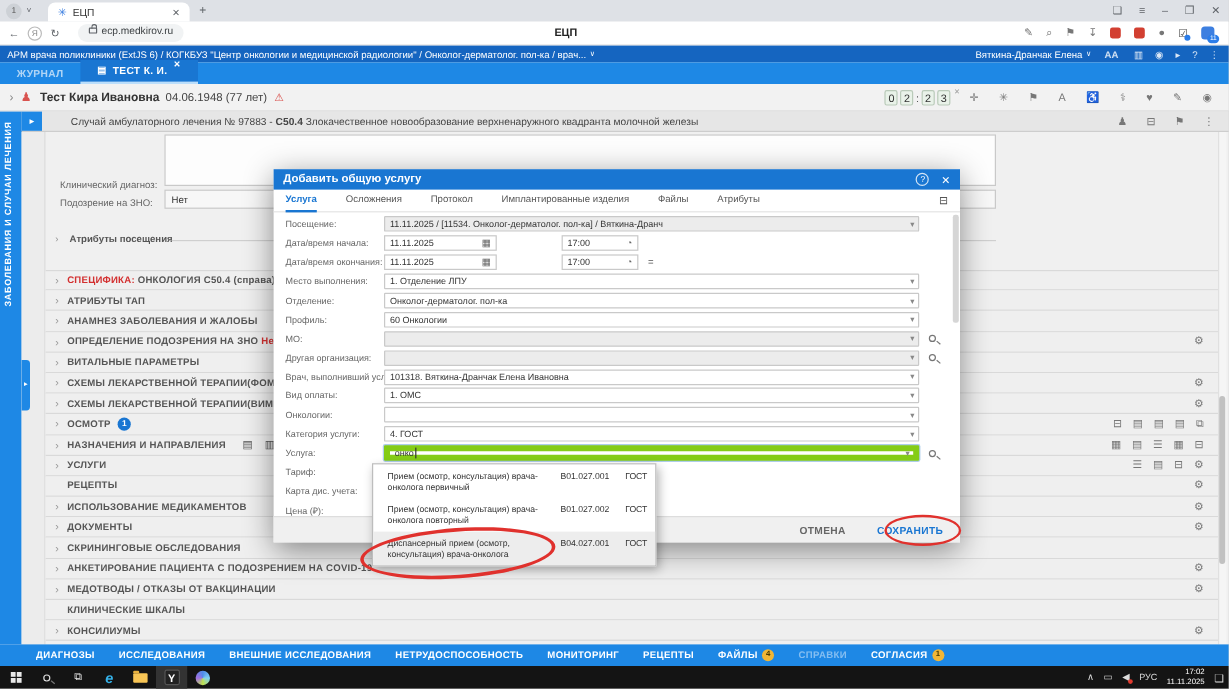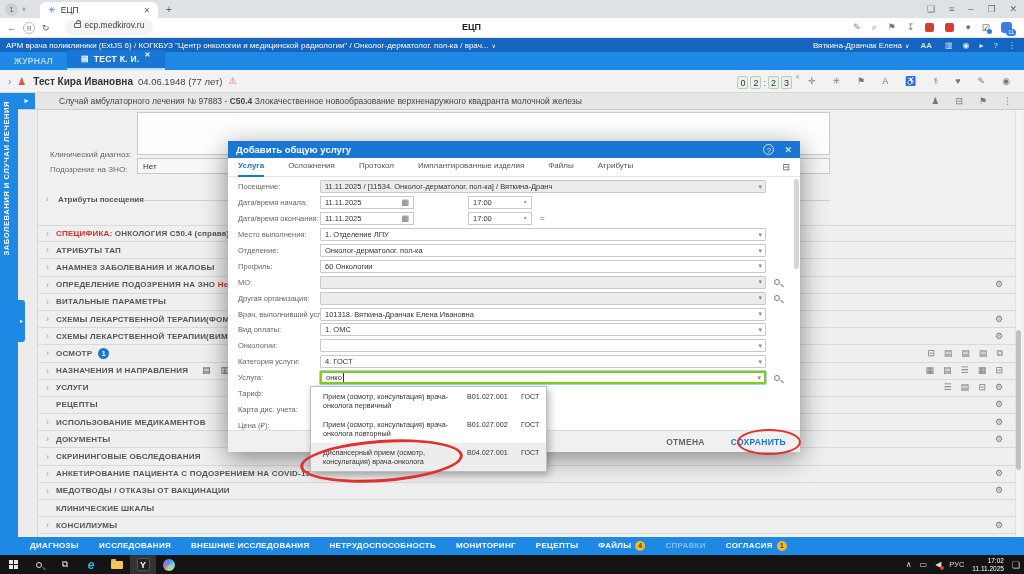--- a/index.html
+++ b/index.html
@@ -59,21 +59,21 @@
   #mtitle { font-size:9.5px; font-weight:bold; flex:1; }
   #mtabs { height:19px; border-bottom:1px solid #e4e4e4; display:flex; align-items:center; gap:24px; padding:0 10px; }
   .mtab { font-size:8px; color:#555; line-height:18px; }
   .mtab.active { color:#1976d2; border-bottom:2px solid #1976d2; font-weight:bold; }
   #mrows { position:absolute; left:0; top:38px; width:560px; }
   .mrow { height:15.9px; display:flex; align-items:center; padding-left:10px; position:relative; }
   .mlabel { width:82px; font-size:7.5px; color:#666; white-space:nowrap; flex:none; }
   .combo { position:relative; height:13px; border:1px solid #c9c9c9; border-radius:1px; background:#fff; font-size:7.5px; color:#333; display:flex; align-items:center; padding:0 12px 0 4px; width:446px; }
   .combo .arrow { position:absolute; right:3px; color:#888; font-size:7px; }
   .combo.ro, .combo.dis { background:#ececec; }
-  .combo.focus { border:2px solid #84cc16; box-shadow:0 0 0 1px rgba(94,158,214,.5); }
+  .combo.focus { border:5px solid #84cc16; box-shadow:0 0 0 1px rgba(94,158,214,.5); }
   .caret { display:inline-block; width:1px; height:9px; background:#333; margin-left:1px; }
   .dbox { position:relative; height:13px; border:1px solid #c9c9c9; background:#fff; font-size:7.5px; color:#333; display:flex; align-items:center; justify-content:space-between; padding:0 4px; }
   .dbox .i { color:#666; font-size:8px; }
   .msearch { margin-left:8px; }
   .eq { font-size:8px; color:#555; margin-left:8px; }
   #mscroll { position:absolute; right:1px; top:38px; width:5px; height:90px; background:#d6d6d6; border-radius:2px; }
   #mfooter { position:absolute; left:0; bottom:0; width:572px; height:22px; background:#f0f0f0; border-top:1px solid #ddd; display:flex; align-items:center; justify-content:flex-end; gap:26px; padding-right:14px; }
   .mbtn { font-size:8.5px; font-weight:bold; color:#666; letter-spacing:.3px; }
   .mbtn.primary { color:#1976d2; }
   

